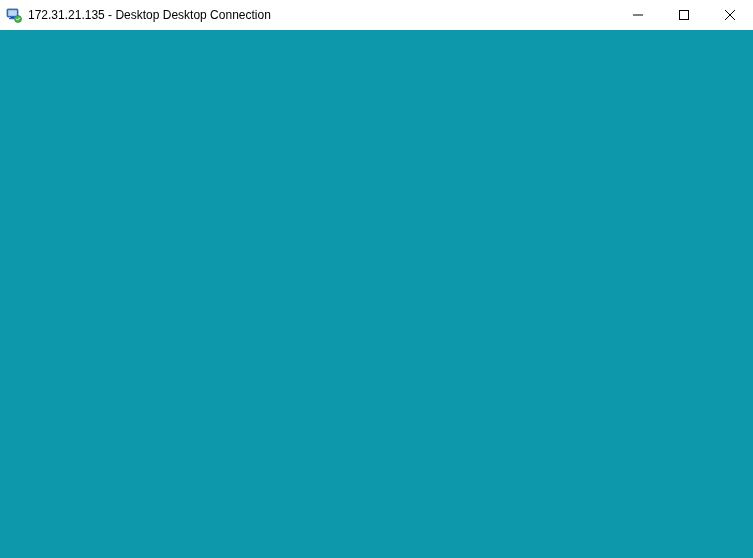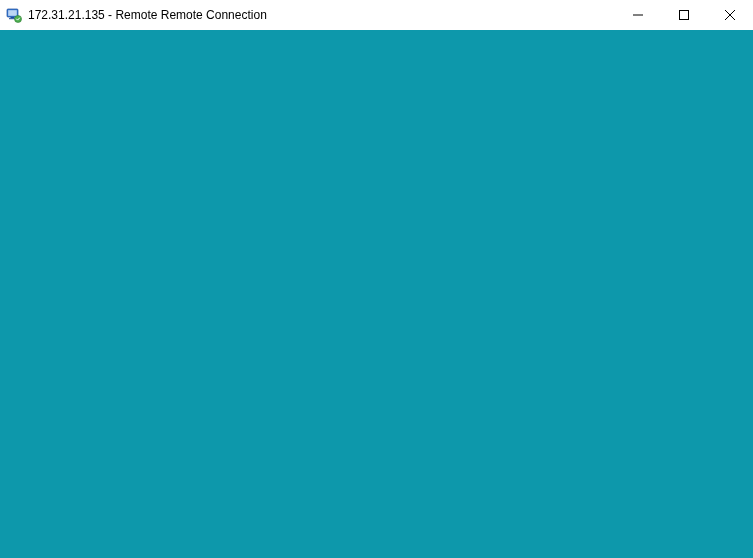--- a/index.html
+++ b/index.html
@@ -61,21 +61,21 @@
   <span class="titlebar-icon">
     <svg viewBox="0 0 16 16">
       <rect x="1" y="2" width="11" height="8" rx="1" fill="#3a7bd5" stroke="#1a4b9b" stroke-width="0.7"></rect>
       <rect x="2.2" y="3.2" width="8.6" height="5.6" fill="#bcd6f5"></rect>
       <rect x="4.5" y="10" width="4" height="1.2" fill="#1a4b9b"></rect>
       <rect x="3" y="11.2" width="7" height="1" fill="#1a4b9b"></rect>
       <circle cx="12" cy="12" r="3.5" fill="#4caf50" stroke="#2e7d32" stroke-width="0.6"></circle>
       <path d="M10.5 12 L11.6 13.1 L13.6 10.9" stroke="#fff" stroke-width="1" fill="none" stroke-linecap="round" stroke-linejoin="round"></path>
     </svg>
   </span>
-  <span class="titlebar-title">172.31.21.135 - Remote Remote Connection</span>
+  <span class="titlebar-title">172.31.21.135 - Desktop Desktop Connection</span>
   <div class="window-controls">
     <button class="win-btn" aria-label="Minimize">
       <svg viewBox="0 0 10 10">
           <line x1="0" y1="5" x2="10" y2="5" stroke="#000" stroke-width="1"></line>
         </svg>
     </button>
     <button class="win-btn" aria-label="Maximize">
       <svg viewBox="0 0 10 10">
           <rect x="0.5" y="0.5" width="9" height="9" fill="none" stroke="#000" stroke-width="1"></rect>
         </svg>

